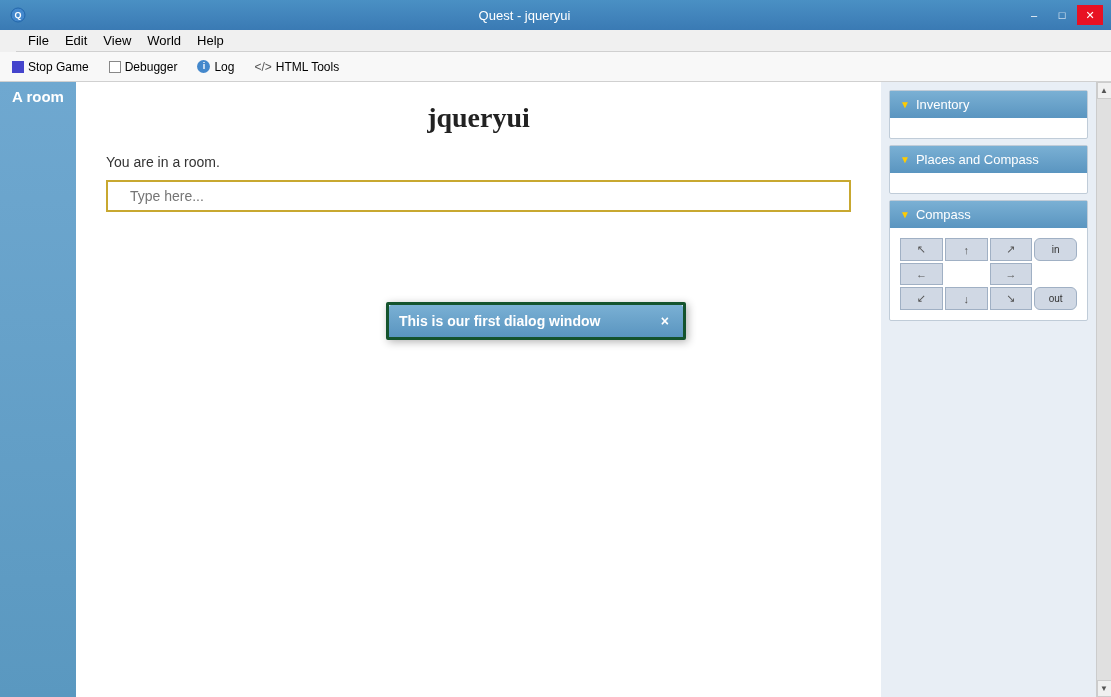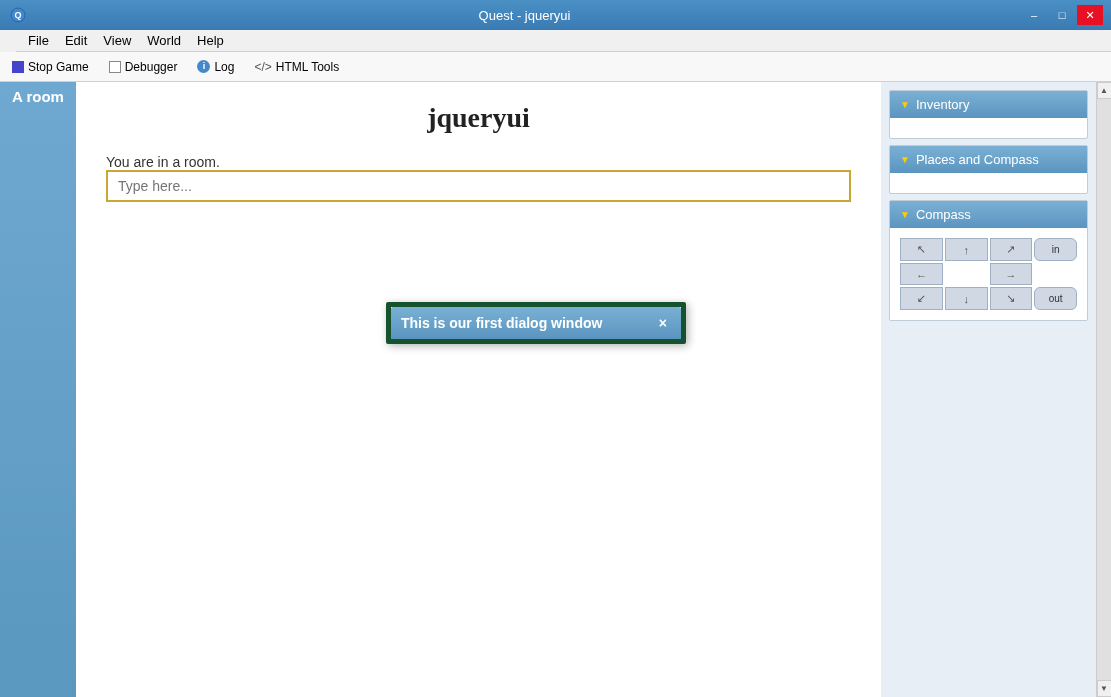--- a/index.html
+++ b/index.html
@@ -128,39 +128,40 @@
       font-size: 28px;
       font-weight: bold;
       text-align: center;
       color: #222;
       margin-bottom: 20px;
     }
 
     #game-text {
       font-size: 14px;
       color: #333;
+      margin-bottom: 10px;
     }
 
     #type-input {
       width: 100%;
       border: 2px solid #c8a830;
-      padding: 6px 10px;
+      padding: 6px 22px;
       font-size: 14px;
       outline: none;
       color: #000000;
       background: white;
     }
 
     
     #dialog-box {
       position: absolute;
       left: 310px;
       top: 220px;
       width: 300px;
-      border: 5px solid #14532d;
+      border: 3px solid #14532d;
       background: white;
       box-shadow: 2px 2px 8px rgba(0,0,0,0.3);
       border-radius: 2px;
     }
 
     #dialog-header {
       background: linear-gradient(to bottom, #7ab0d4, #5a95c0);
       color: white;
       padding: 8px 10px;
       font-size: 14px;

